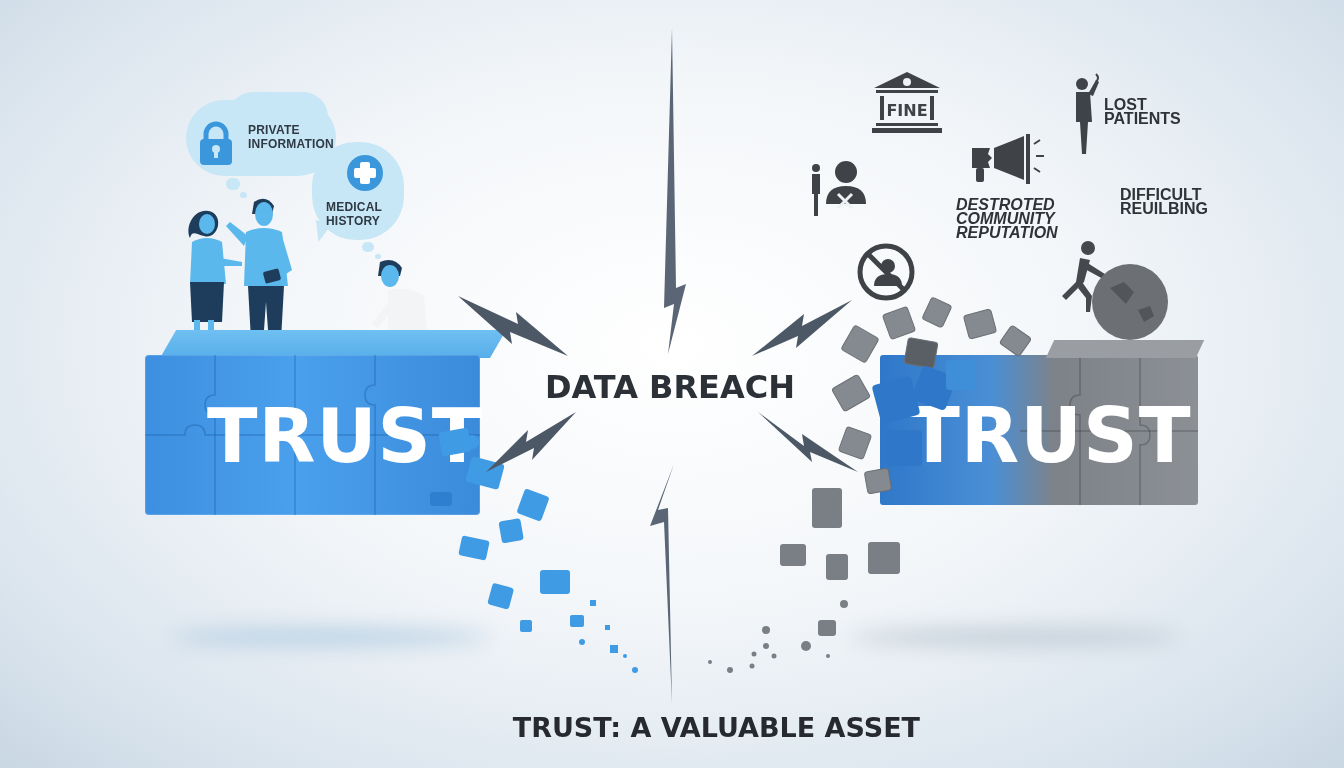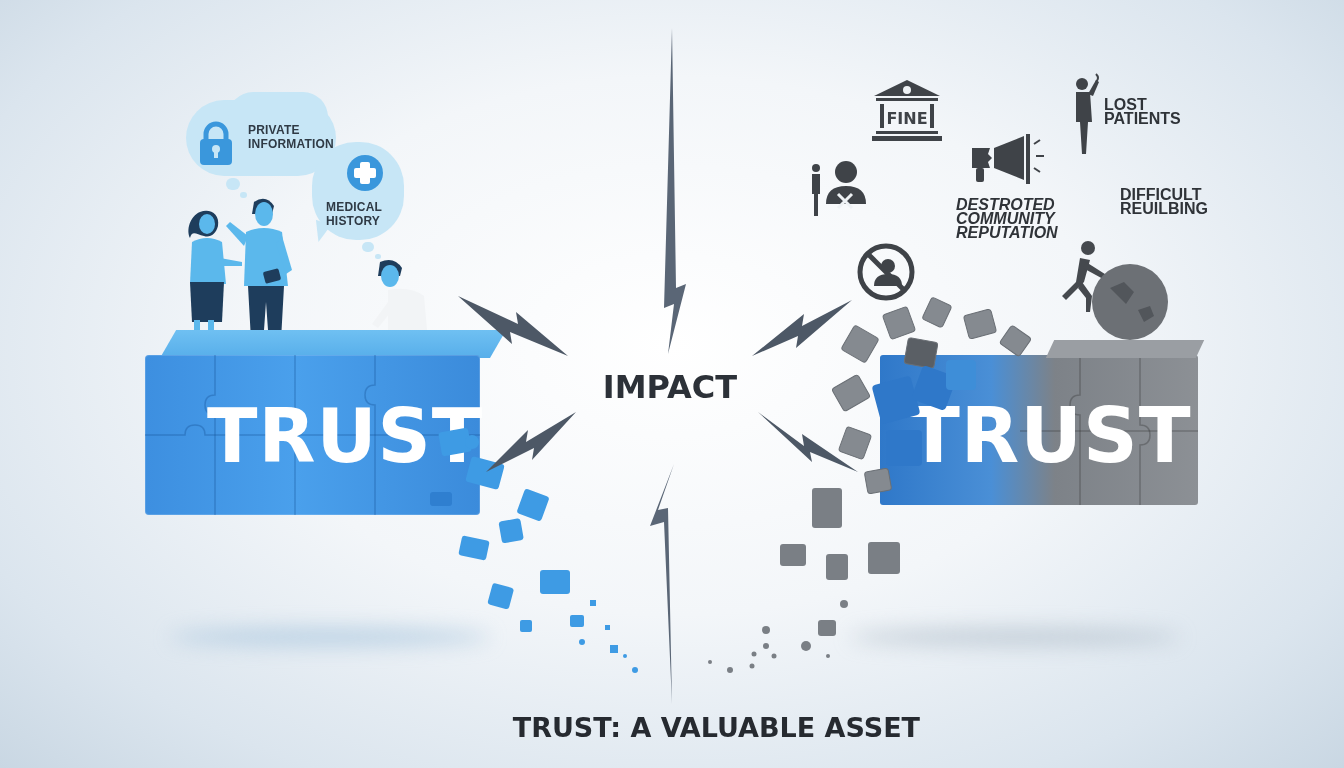--- a/index.html
+++ b/index.html
@@ -182,26 +182,26 @@
   <path d="M90 0 L40 30 L42 18 L0 60 L48 36 L46 48 Z" fill="#4d5866"></path>
 </svg>
 <svg class="abs" style="left:752px; top:300px;" width="100" height="60" viewBox="0 0 100 60">
   <path d="M100 0 L50 26 L52 14 L0 56 L46 36 L44 48 Z" fill="#4d5866"></path>
 </svg>
 <svg class="abs" style="left:758px; top:412px;" width="100" height="60" viewBox="0 0 100 60">
   <path d="M0 0 L46 34 L44 22 L100 60 L52 40 L54 50 Z" fill="#4d5866"></path>
 </svg>
 
 <div class="center-title">
-  <div>IMPACT</div>
+  <div>DATA BREACH</div>
 </div>
 
 <div>
 
-  <div class="abs" style="left:872px; top:80px;">
+  <div class="abs" style="left:872px; top:72px;">
     <svg width="70" height="62" viewBox="0 0 70 62">
       <path d="M35 0 L68 16 H2 Z" fill="#3f4348"></path>
       <circle cx="35" cy="10" r="4" fill="#eef2f5"></circle>
       <rect x="4" y="18" width="62" height="3" fill="#3f4348"></rect>
       <rect x="8" y="24" width="4" height="24" fill="#3f4348"></rect>
       <rect x="58" y="24" width="4" height="24" fill="#3f4348"></rect>
       <text x="35" y="44" text-anchor="middle" font-family="DejaVu Sans, sans-serif" font-weight="700" font-size="16" fill="#3f4348">FINE</text>
       <rect x="4" y="51" width="62" height="3" fill="#3f4348"></rect>
       <rect x="0" y="56" width="70" height="5" fill="#3f4348"></rect>
     </svg>

